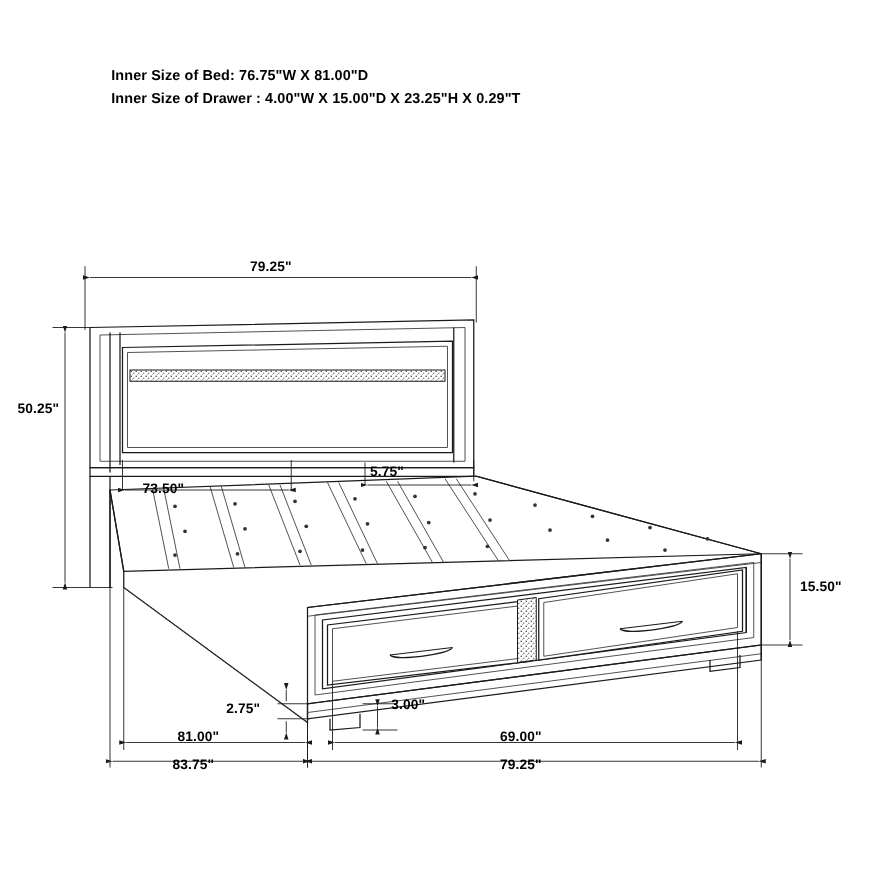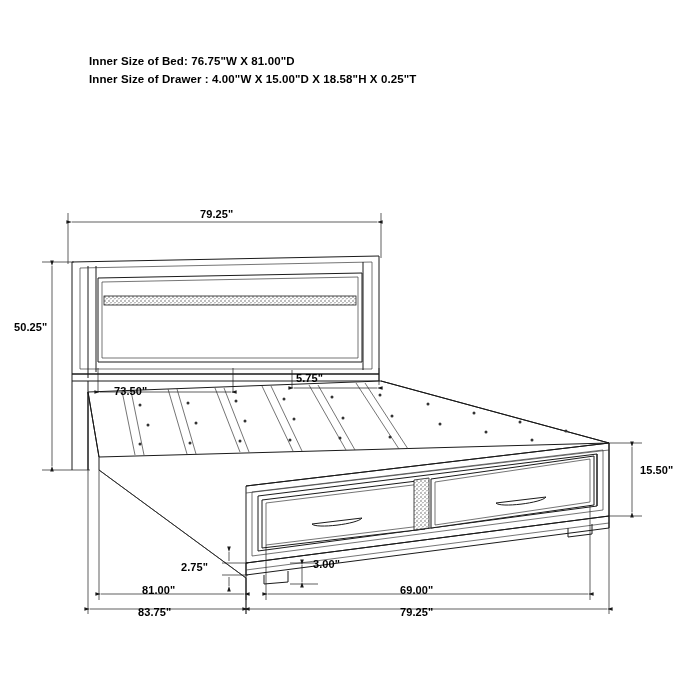--- a/index.html
+++ b/index.html
@@ -65,21 +65,21 @@
     stroke-width: 0.8;
   }
 </style>
 </head>
 <body>
 
 <div id="page">
 
   <div class="spec-block">
     <div>Inner Size of Bed: 76.75"W X 81.00"D</div>
-    <div>Inner Size of Drawer : 4.00"W X 15.00"D X 18.58"H X 0.25"T</div>
+    <div>Inner Size of Drawer : 4.00"W X 15.00"D X 23.25"H X 0.29"T</div>
   </div>
 
   <svg class="drawing" viewBox="0 0 700 700">
     <defs>
       <pattern id="glitterpat" width="4" height="4" patternUnits="userSpaceOnUse">
         <rect width="4" height="4" fill="#ffffff"></rect>
         <circle cx="1" cy="1" r="0.65" fill="#444"></circle>
         <circle cx="3" cy="2.6" r="0.55" fill="#666"></circle>
         <circle cx="2" cy="3.6" r="0.4" fill="#888"></circle>
       </pattern>

